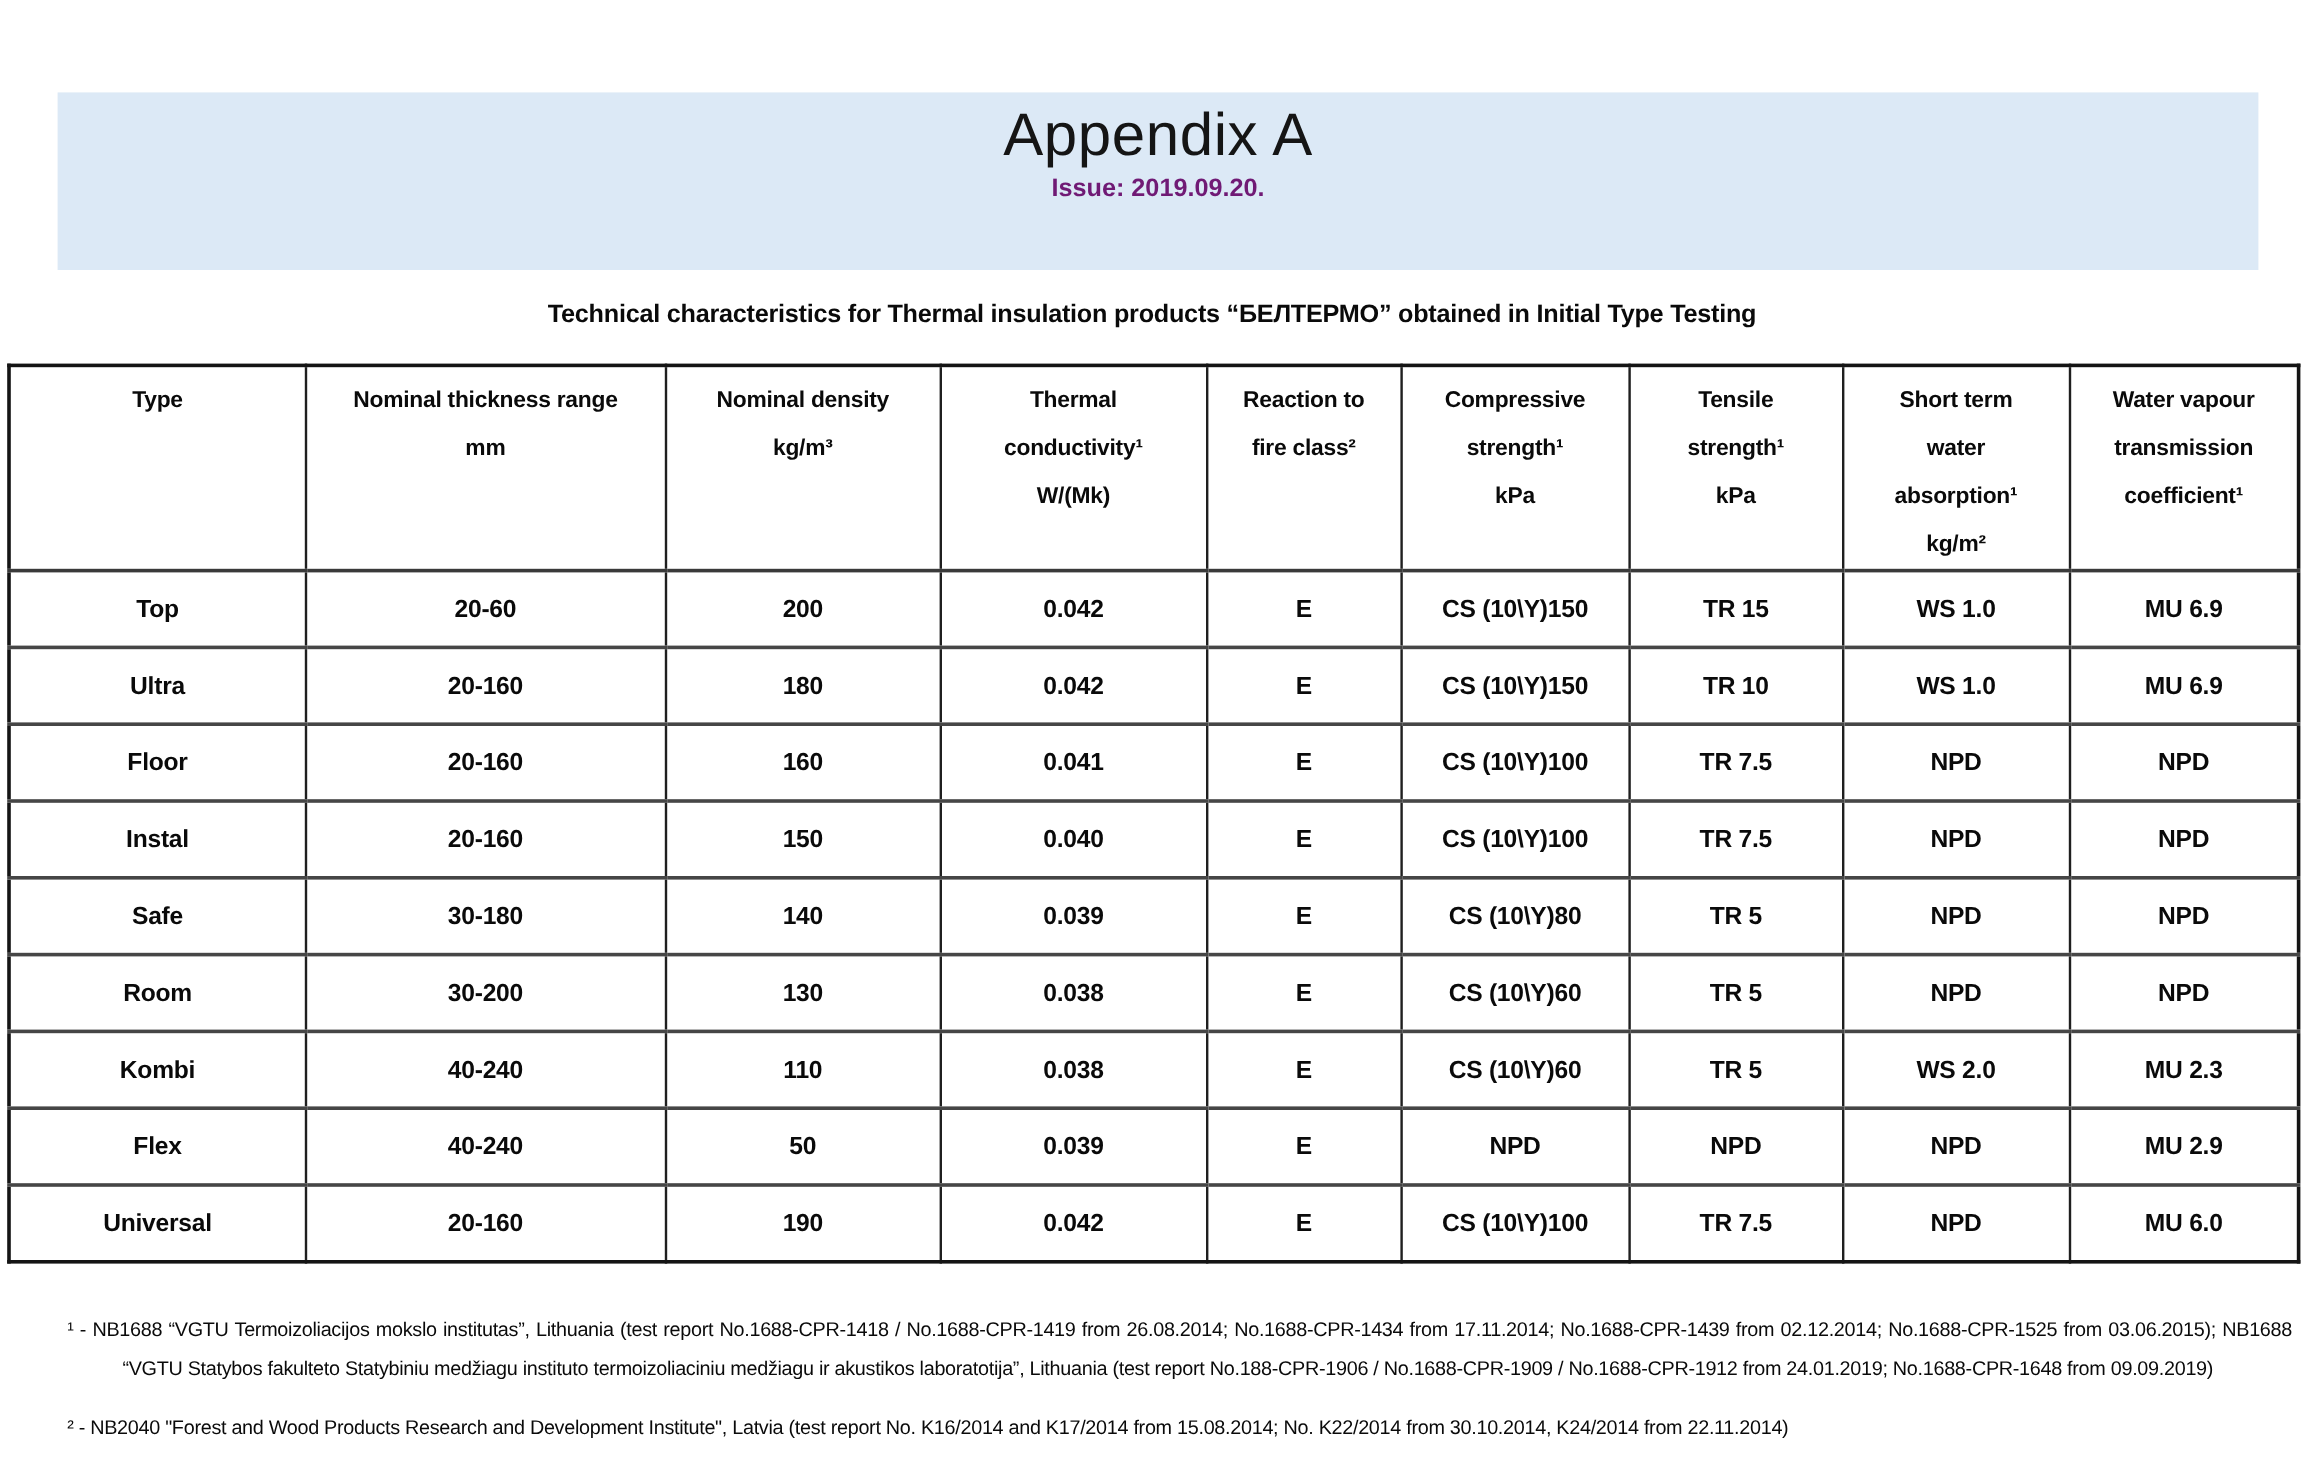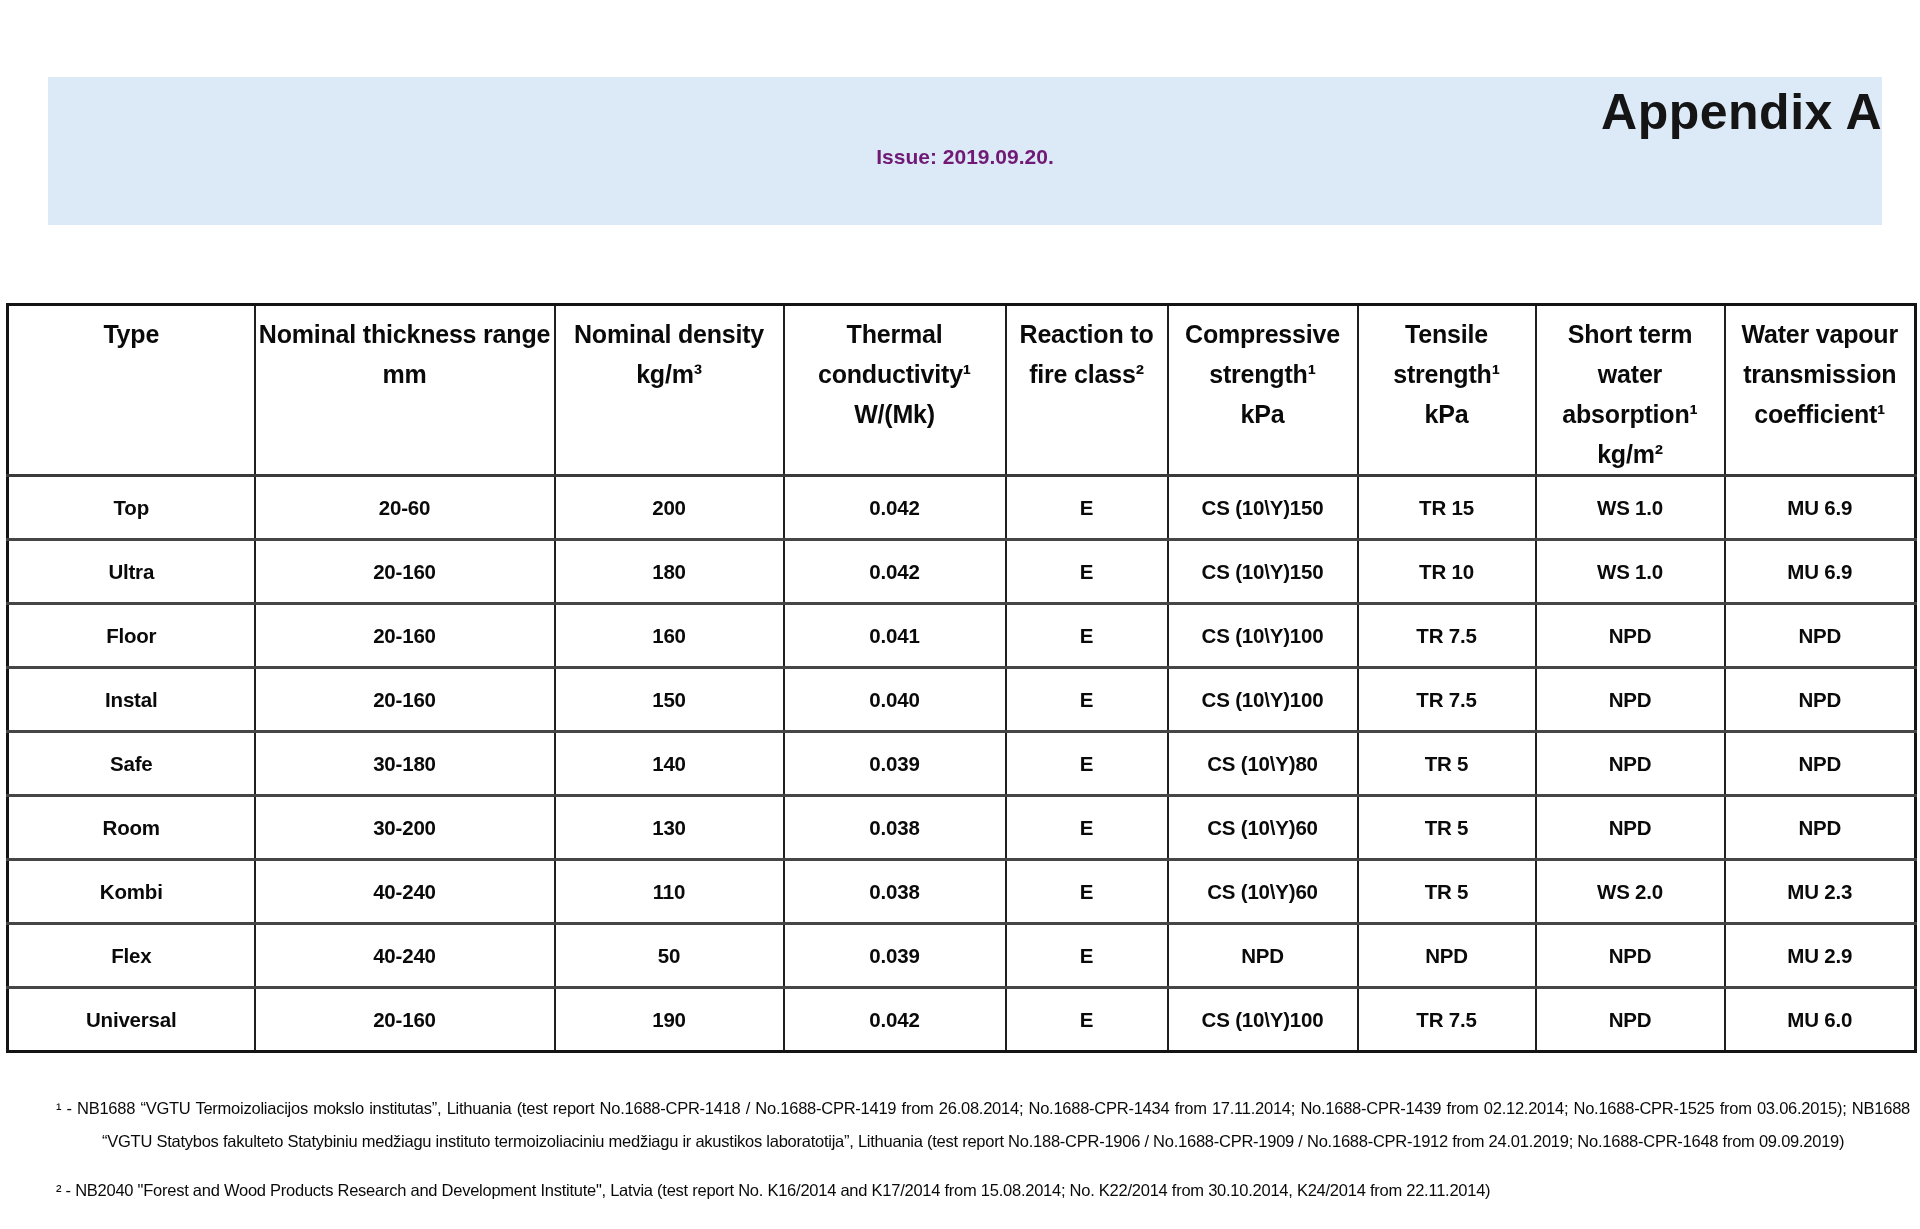--- a/index.html
+++ b/index.html
@@ -6,22 +6,22 @@
   html, body { width: 1920px; height: 1229px; background: #ffffff; overflow: hidden; }
   body { font-family: "Liberation Sans", sans-serif; color: #0a0a0a; }
   .page { position: relative; width: 1920px; height: 1229px; background: #fff; }
 
   
   .band {
     position: absolute; left: 48px; top: 77px; width: 1834px; height: 148px;
     background: #dce9f6; text-align: center;
   }
   .band-title {
-    font-size: 50px; font-weight: 700; letter-spacing: 0.5px;
-    margin-top: 6px; line-height: 58px; color: #151515; text-align: right;
+    font-size: 50px; font-weight: 400; letter-spacing: 0.5px;
+    margin-top: 6px; line-height: 58px; color: #151515;
   }
   .band-sub {
     font-size: 21px; font-weight: 700; line-height: 31px; color: #701a75;
   }
 
   
   .doc-title {
     position: absolute; top: 250px; left: 0; width: 1920px;
     text-align: center; font-size: 21px; font-weight: 700; letter-spacing: -0.2px;
   }
@@ -31,21 +31,21 @@
     position: absolute; top: 303px; left: 6px; width: 1908px;
     border-collapse: collapse; table-layout: fixed;
     border: 3px solid #141414;
   }
   .spec-table th, .spec-table td {
     border-left: 2px solid #1f1f1f;
     font-weight: 700; text-align: center;
   }
   .spec-table th {
     vertical-align: top; white-space: pre-line;
-    font-size: 25px; line-height: 40px; padding-top: 8px;
+    font-size: 19px; line-height: 40px; padding-top: 8px;
     height: 147px; letter-spacing: -0.2px;
     border-bottom: 3px solid #3a3a3a;
   }
   .spec-table td {
     vertical-align: middle; font-size: 20.5px; height: 64px;
     border-top: 3px solid #464646; letter-spacing: -0.2px;
   }
 
   
   .footnotes {
@@ -61,20 +61,21 @@
 </head>
 <body>
 
 <div class="page">
 
   <div class="band">
     <div class="band-title">Appendix A</div>
     <div class="band-sub">Issue: 2019.09.20.</div>
   </div>
 
+  <div class="doc-title">Technical characteristics for Thermal insulation products “БЕЛТЕРМО” obtained in Initial Type Testing</div>
 
   <table class="spec-table">
     <colgroup>
       <col style="width:247px">
         <col style="width:300px">
         <col style="width:229px">
       <col style="width:222px">
         <col style="width:162px">
         <col style="width:190px">
       <col style="width:178px">

